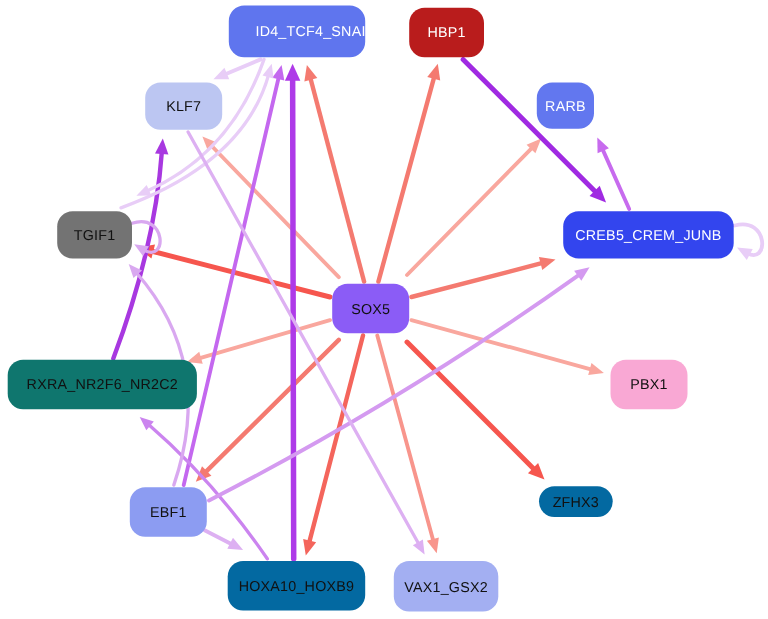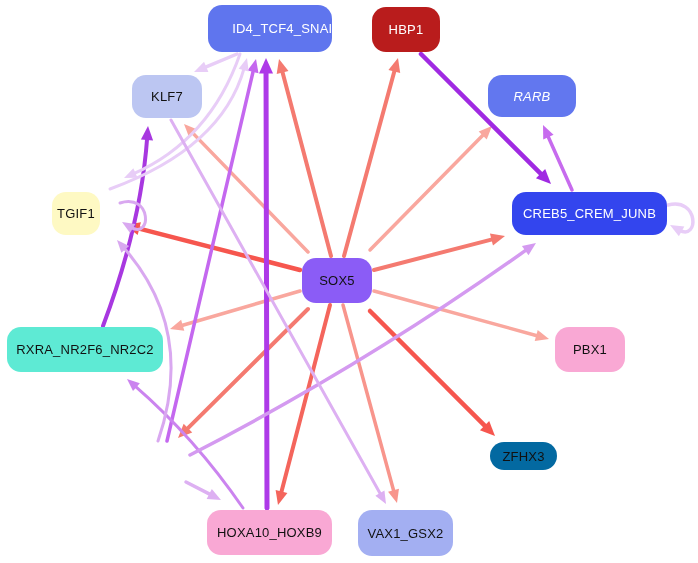--- a/index.html
+++ b/index.html
@@ -79,22 +79,23 @@
       <path d="M 171 120 L 381.11465824199547 495.2745523950059" fill="none" stroke="#ddb0f2" stroke-width="3" stroke-linecap="round"></path>
       <polygon points="386,504 375.35609004789745,495.6335682079197 384.4305555570913,490.55281277959506" fill="#ddb0f2"></polygon>
       <path d="M 120 203 C 152 193 152 240 130.57492925712543 227.14495755427527" fill="none" stroke="#d9a8f0" stroke-width="3" stroke-linecap="round"></path>
       <polygon points="122,222 135.39403949962994,223.97223372913885 130.04328364318368,232.8901601565493" fill="#d9a8f0"></polygon>
       <path d="M 668 205 C 699 197 699 241 679.281123450684 230.12061983486015" fill="none" stroke="#e8cdf7" stroke-width="3.5" stroke-linecap="round"></path>
       <polygon points="670,225 684.3307913008041,226.4537608788238 678.872017325906,236.34778870832656" fill="#e8cdf7"></polygon>
     </svg>
   <div class="node" style="left: 208px; top: 5px; width: 124px; height: 47px; background: rgb(95, 117, 238); color: rgb(255, 255, 255); padding-left: 32px;">ID4_TCF4_SNAI2</div>
   <div class="node" style="left: 372px; top: 7px; width: 68px; height: 45px; background: #b91c1c; color: rgb(255, 255, 255);">HBP1</div>
   <div class="node" style="left: 132px; top: 75px; width: 70px; height: 43px; background: rgb(188, 198, 242); color: rgb(17, 17, 17);">KLF7</div>
-  <div class="node" style="left: 488px; top: 75px; width: 88px; height: 42px; background: rgb(98, 119, 239); color: rgb(255, 255, 255); font-style: italic;">RARB</div>
-  <div class="node" style="left: 52px; top: 192px; width: 48px; height: 43px; background: #fef9c3; color: rgb(17, 17, 17);">TGIF1</div>
+  <div class="node" style="left: 488px; top: 75px; width: 52px; height: 42px; background: rgb(98, 119, 239); color: rgb(255, 255, 255);">RARB</div>
+  <div class="node" style="left: 52px; top: 192px; width: 68px; height: 43px; background: #737373; color: rgb(17, 17, 17);">TGIF1</div>
   <div class="node" style="left: 512px; top: 192px; width: 155px; height: 43px; background: rgb(51, 69, 238); color: rgb(255, 255, 255);">CREB5_CREM_JUNB</div>
   <div class="node" style="left: 302px; top: 258px; width: 70px; height: 45px; background: #8b5cf6; color: rgb(17, 17, 17);">SOX5</div>
-  <div class="node" style="left: 7px; top: 327px; width: 156px; height: 45px; background: #5eead4; color: rgb(17, 17, 17);">RXRA_NR2F6_NR2C2</div>
+  <div class="node" style="left: 7px; top: 327px; width: 172px; height: 45px; background: #0f766e; color: rgb(17, 17, 17);">RXRA_NR2F6_NR2C2</div>
   <div class="node" style="left: 555px; top: 327px; width: 70px; height: 45px; background: #f9a8d4; color: rgb(17, 17, 17);">PBX1</div>
+  <div class="node" style="left: 118px; top: 443px; width: 70px; height: 45px; background: rgb(140, 156, 242); color: rgb(17, 17, 17);">EBF1</div>
   <div class="node" style="left: 490px; top: 442px; width: 67px; height: 28px; background: #0369a1; color: rgb(17, 17, 17);">ZFHX3</div>
-  <div class="node" style="left: 207px; top: 510px; width: 125px; height: 45px; background: #f9a8d4; color: rgb(17, 17, 17);">HOXA10_HOXB9</div>
+  <div class="node" style="left: 207px; top: 510px; width: 125px; height: 45px; background: #0369a1; color: rgb(17, 17, 17);">HOXA10_HOXB9</div>
   <div class="node" style="left: 358px; top: 510px; width: 95px; height: 46px; background: rgb(163, 175, 242); color: rgb(17, 17, 17);">VAX1_GSX2</div>
 </div>
 
 </body></html>

